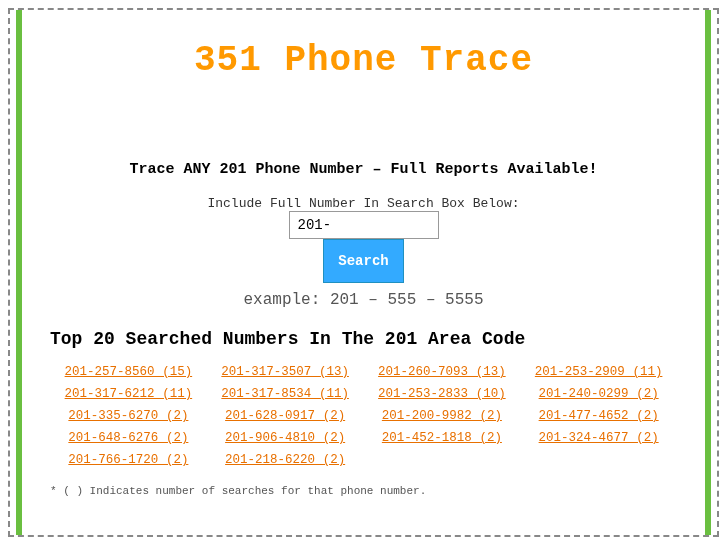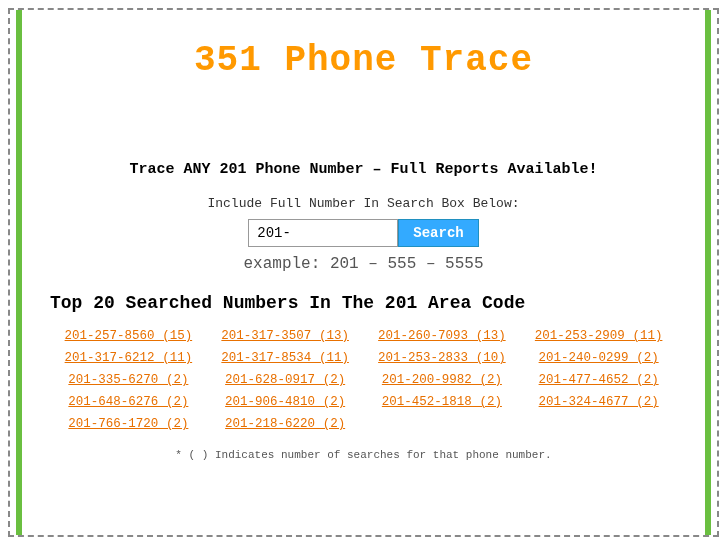--- a/index.html
+++ b/index.html
@@ -73,46 +73,47 @@
       font-family: 'Courier New', Courier, monospace;
     }
 
     .tagline .any {
       color: #000000;
     }
 
     .search-label {
       font-size: 13px;
       color: #333;
-      margin-bottom: 8px;
+      margin-bottom: 0;
       font-family: 'Courier New', Courier, monospace;
     }
 
     .search-row {
       display: flex;
       justify-content: center;
       align-items: center;
       gap: 0;
       margin-bottom: 8px;
+      flex-direction: column;
     }
 
     .search-input {
       border: 1px solid #999;
       padding: 5px 8px;
       font-size: 14px;
       font-family: 'Courier New', Courier, monospace;
       width: 150px;
       outline: none;
     }
 
     .search-button {
       background: #3af;
       color: #fff;
       border: 1px solid #2090c0;
-      padding: 5px 14px;
+      padding: 13px 14px;
       font-size: 14px;
       font-family: 'Courier New', Courier, monospace;
       cursor: pointer;
       font-weight: bold;
     }
 
     .search-example {
       font-size: 16px;
       color: #555;
       margin-bottom: 20px;
@@ -142,21 +143,21 @@
       text-decoration: underline;
       font-family: 'Courier New', Courier, monospace;
       cursor: pointer;
       display: block;
       padding: 2px 0;
     }
 
     .footnote {
       font-size: 11px;
       color: #555;
-      text-align: center;
+      text-align: left;
       font-family: 'Courier New', Courier, monospace;
     }
   </style>
 </head>
 <body>
 
 <div class="outer-border">
   <div class="side-border-left"></div>
   <div class="side-border-right"></div>
 

